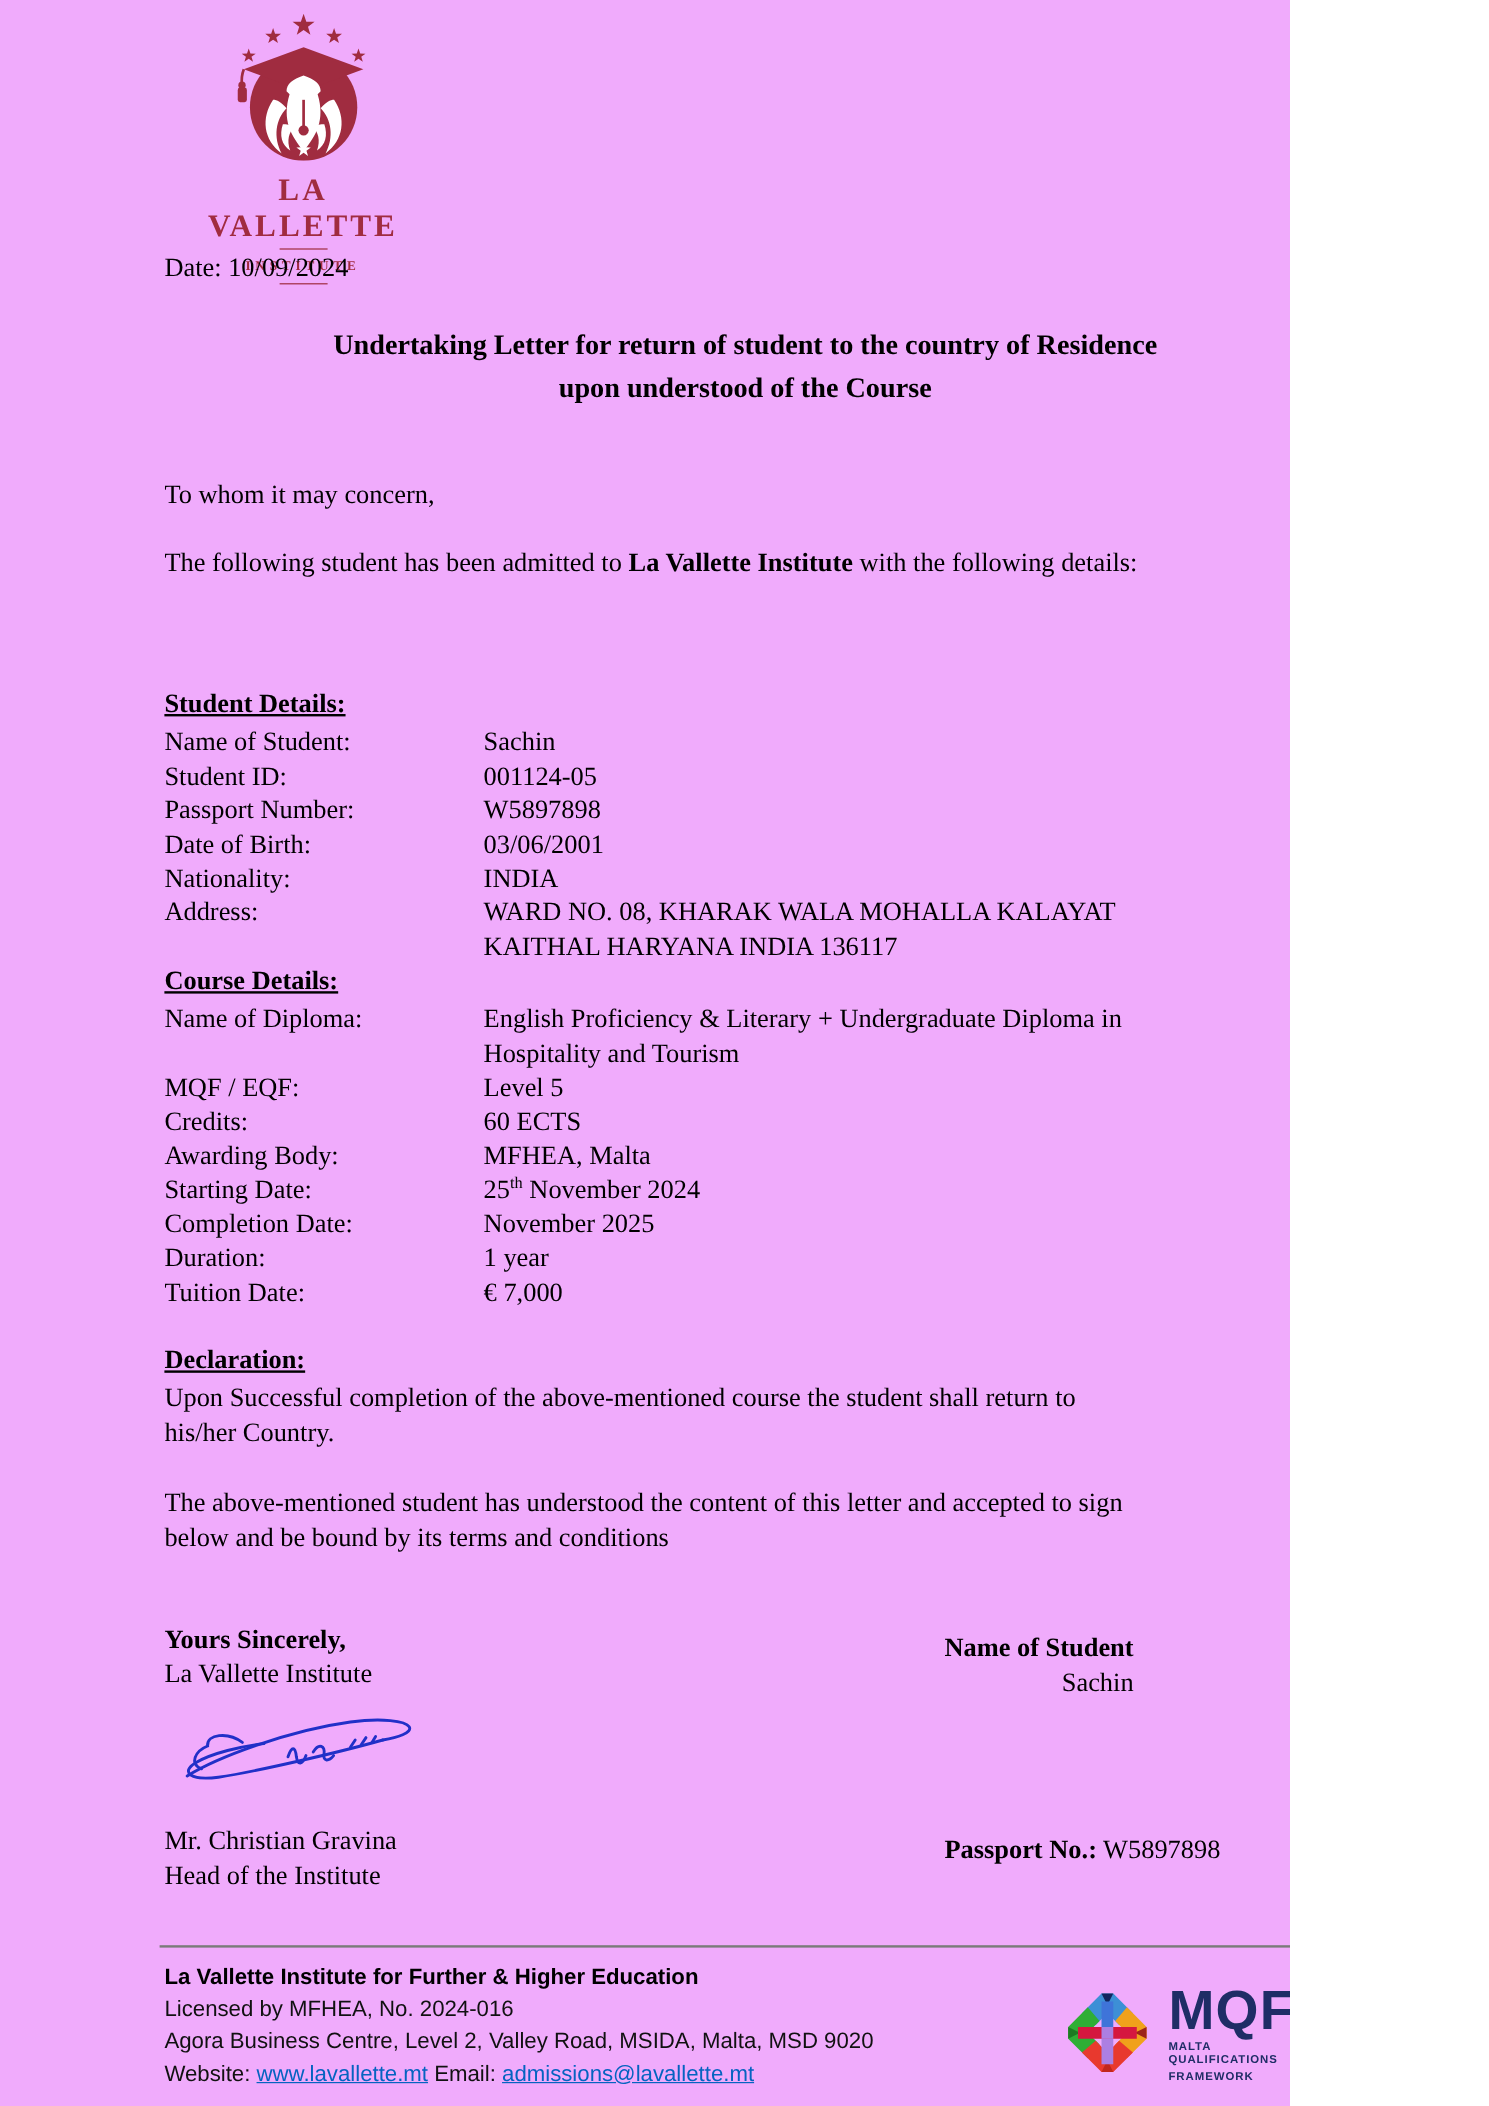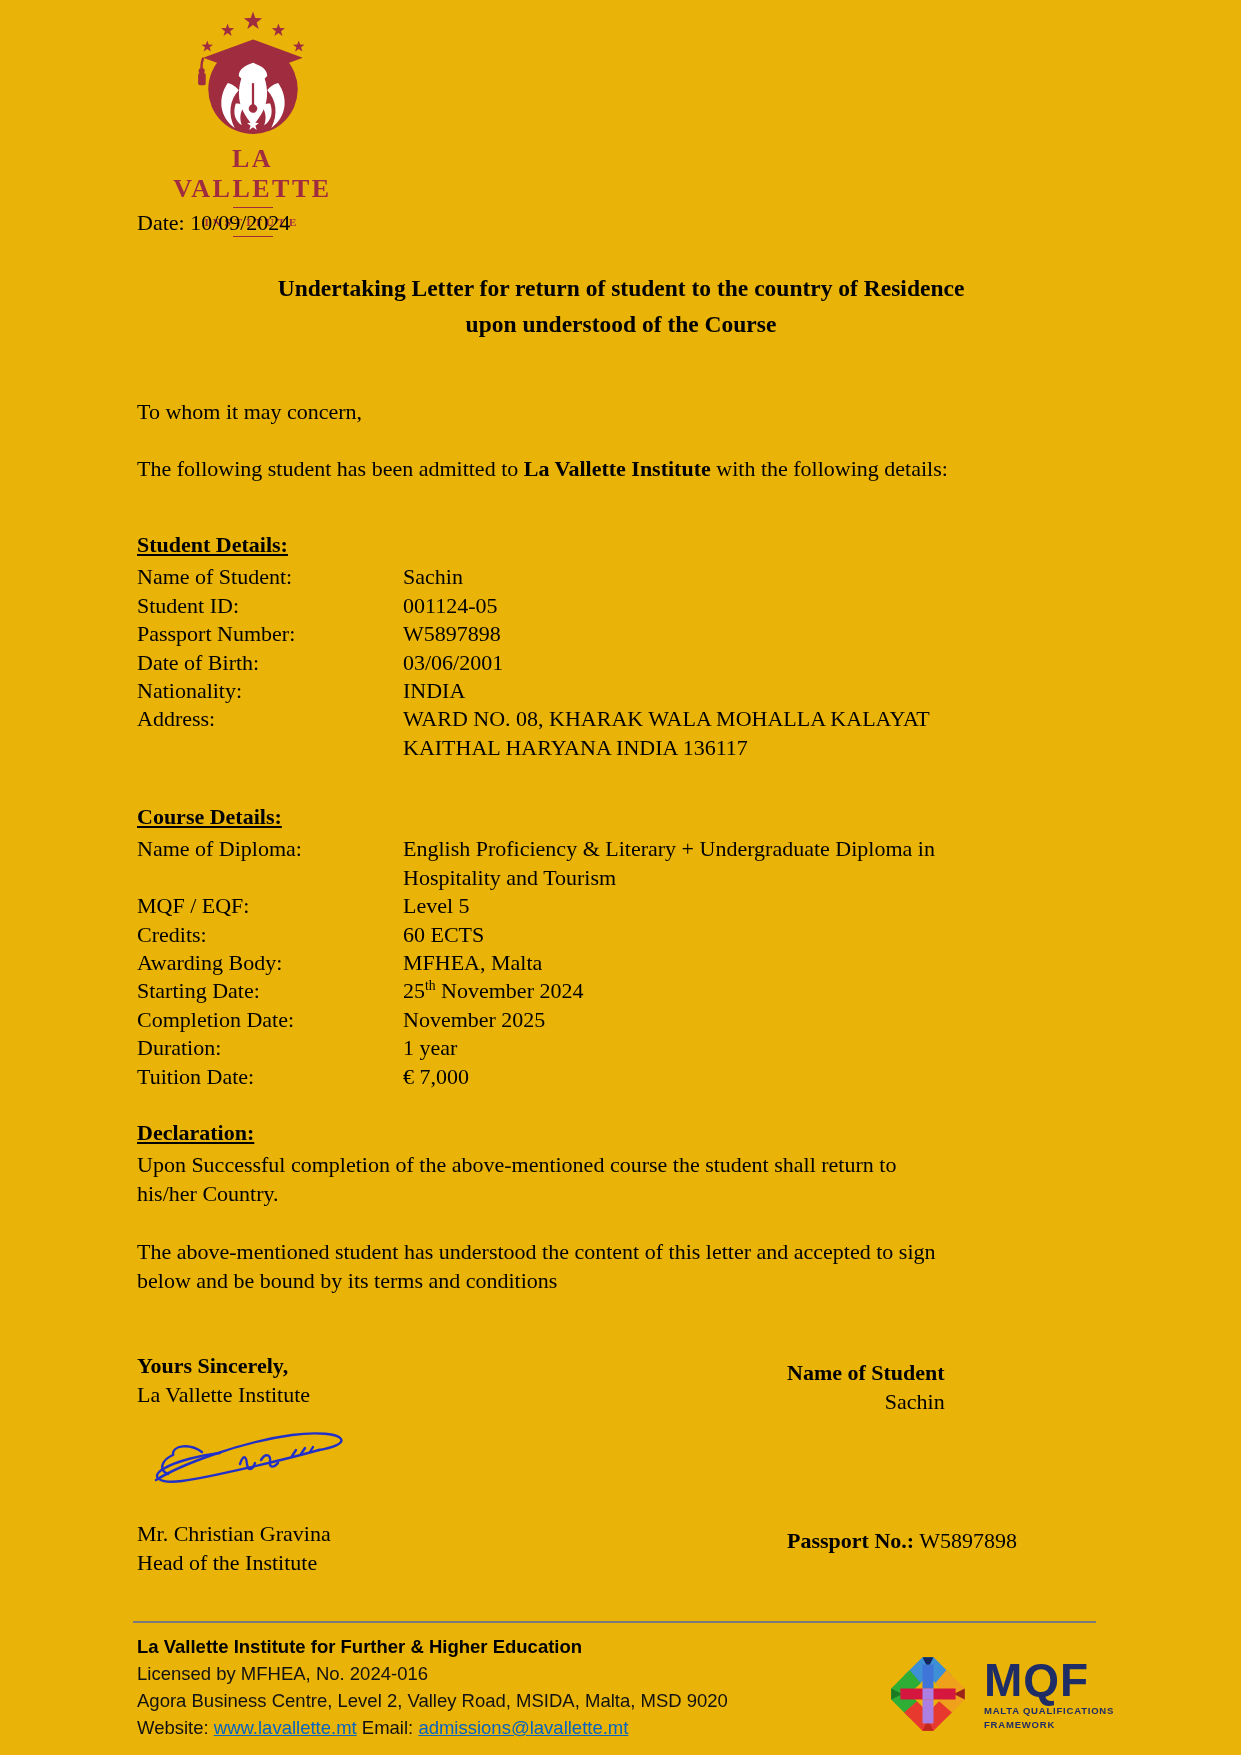--- a/index.html
+++ b/index.html
@@ -1,18 +1,18 @@
 <!DOCTYPE html>
 <html><head>
 <meta charset="utf-8">
 <style>
   * { margin:0; padding:0; box-sizing:border-box; }
   html,body { background:#ffffff; }
   .page {
-    position:relative; width:1241px; height:1755px; background:#eab308;
+    position:relative; width:1075px; height:1755px; background:#f0abfc;
     font-family:"Liberation Serif","DejaVu Serif",serif;
     color:#000000; font-size:22px; overflow:hidden;
   }
   .abs { position:absolute; }
 
   
   .logo-block { left:150px; top:10px; width:205px; text-align:center; }
   .brand-name {
     margin-top:4px; font-weight:700; font-size:26px; letter-spacing:2.5px;
     color:#A02C40; font-family:"Liberation Serif","DejaVu Serif",serif;
@@ -30,21 +30,21 @@
   .intro { left:137px; top:456px; }
 
   
   .section { left:137px; }
   .sec-heading { font-weight:700; text-decoration:underline; line-height:28.4px; margin-bottom:4px; }
   .drow { display:flex; line-height:28.4px; }
   .dlbl { width:266px; flex:none; }
   .dval { }
   sup.ord { font-size:0.62em; line-height:0; }
 
-  .student-section { top:531px; }
+  .student-section { top:572px; }
   .course-section { top:803px; }
 
   .declaration-section { top:1119px; width:980px; }
   .decl-line { line-height:28.4px; }
   .decl-p2 { margin-top:30px; }
 
   
   .yours-block { left:137px; top:1352px; line-height:28.5px; }
   .yours-block .b1 { font-weight:700; }
   .student-name-block { left:787px; top:1358px; line-height:29px;text-align:right; }

